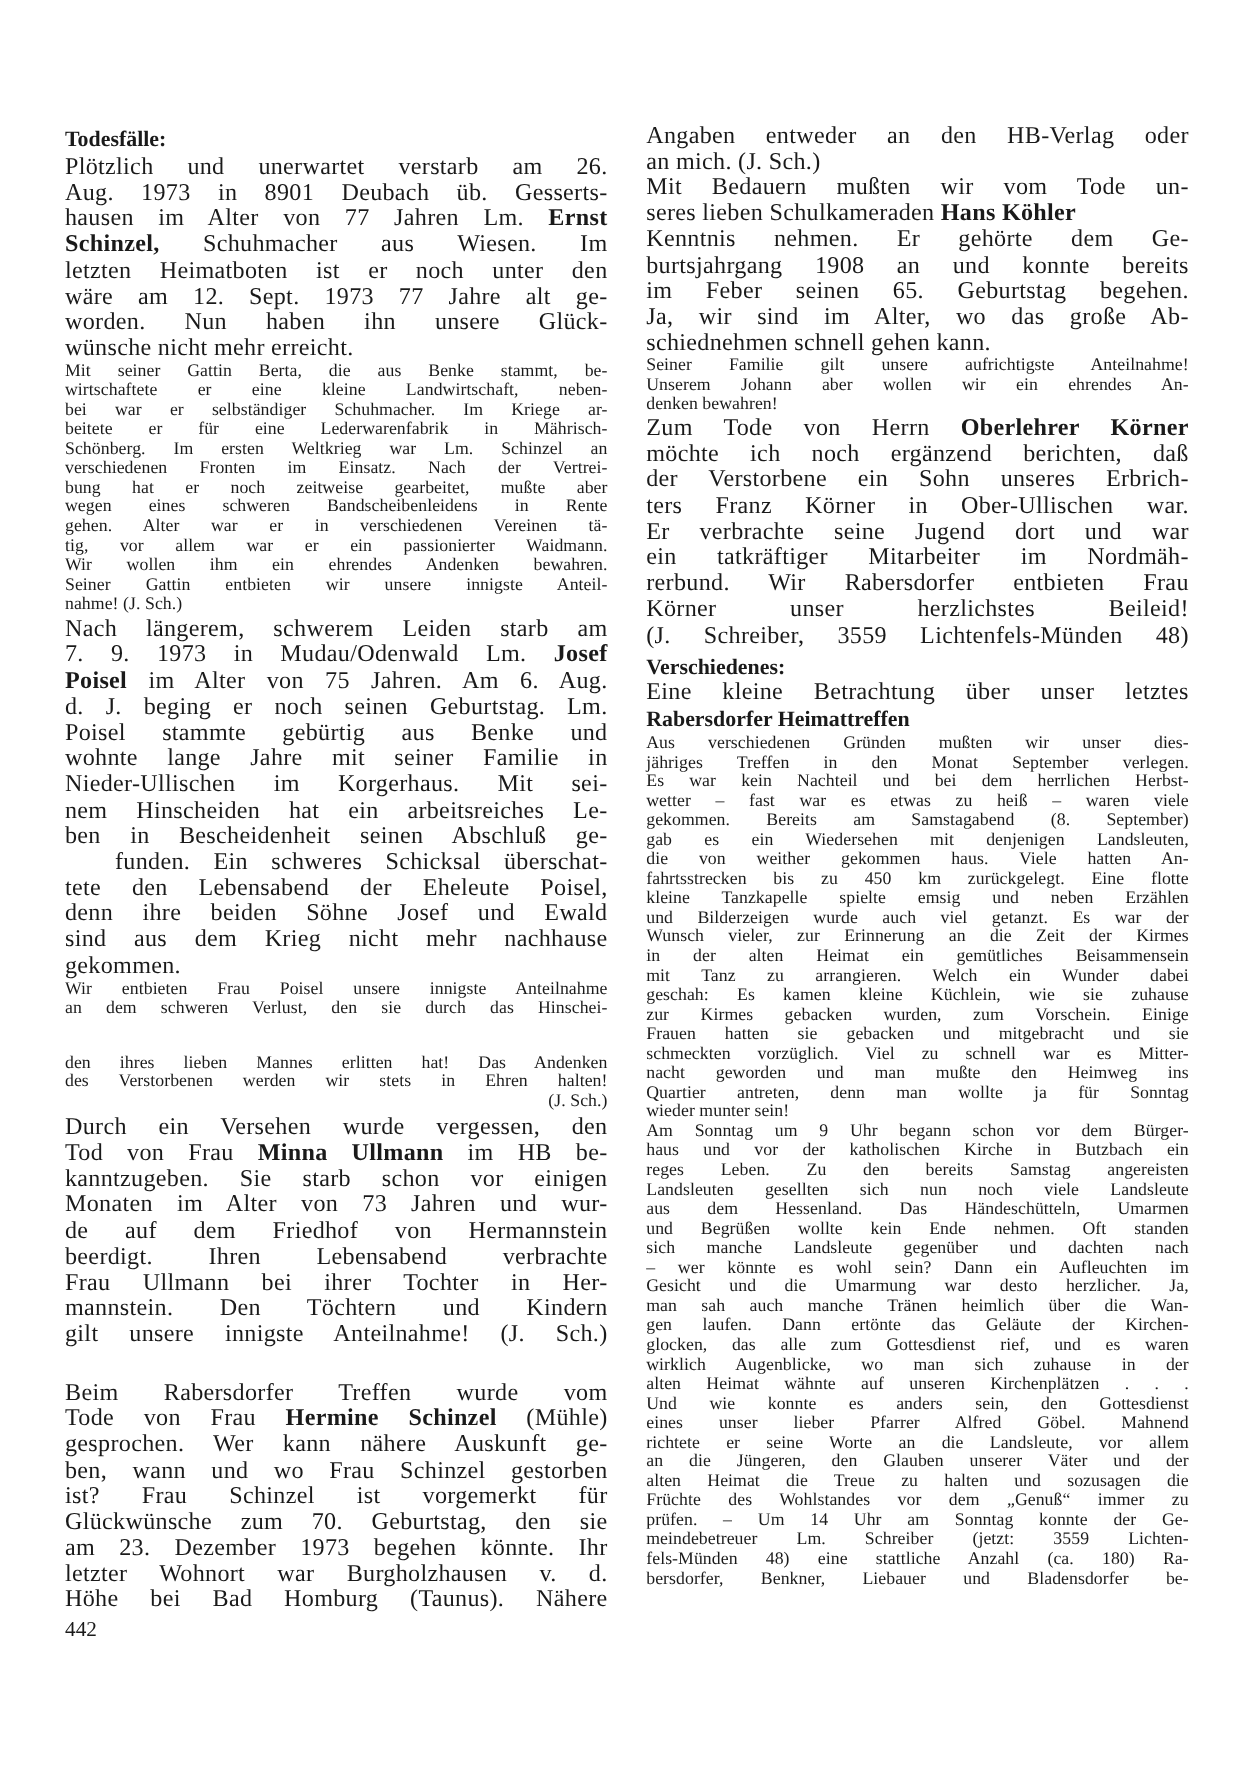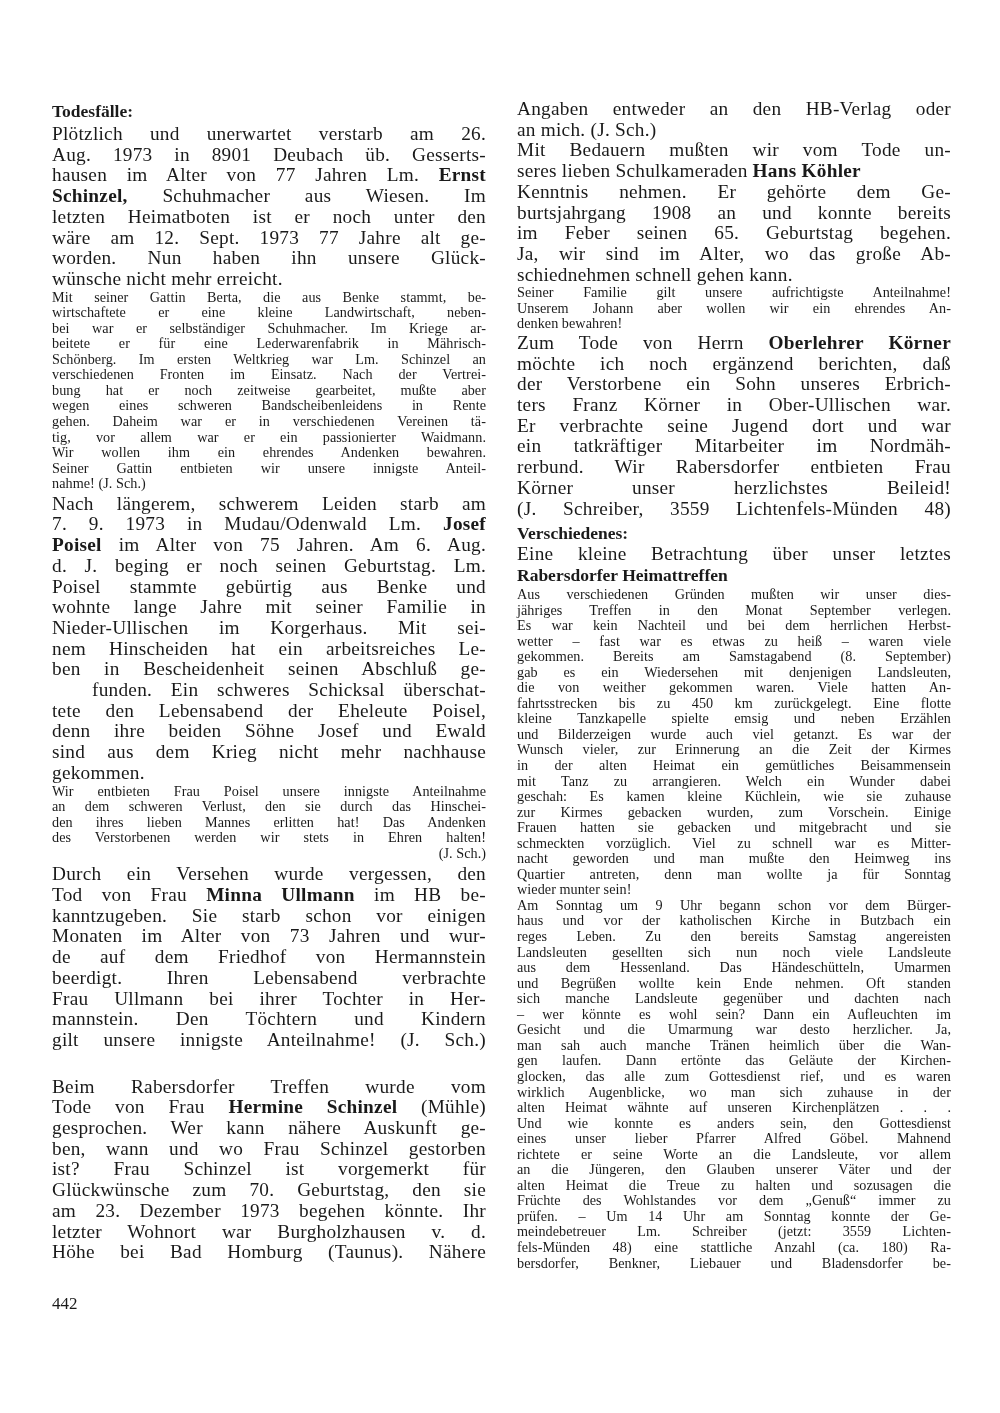--- a/index.html
+++ b/index.html
@@ -39,21 +39,21 @@
 
   <div class="small para" id="sm1">
       <span class="line" style="display: block;">Mit seiner Gattin Berta, die aus Benke stammt, be-</span>
       <span class="line" style="display: block;">wirtschaftete er eine kleine Landwirtschaft, neben-</span>
       <span class="line" style="display: block;">bei war er selbständiger Schuhmacher. Im Kriege ar-</span>
       <span class="line" style="display: block;">beitete er für eine Lederwarenfabrik in Mährisch-</span>
       <span class="line" style="display: block;">Schönberg. Im ersten Weltkrieg war Lm. Schinzel an</span>
       <span class="line" style="display: block;">verschiedenen Fronten im Einsatz. Nach der Vertrei-</span>
       <span class="line" style="display: block;">bung hat er noch zeitweise gearbeitet, mußte aber</span>
       <span class="line" style="display: block;">wegen eines schweren Bandscheibenleidens in Rente</span>
-      <span class="line" style="display: block;">gehen. Daheim war er in verschiedenen Vereinen tä-</span>
+      <span class="line" style="display: block;">gehen. Alter war er in verschiedenen Vereinen tä-</span>
       <span class="line" style="display: block;">tig, vor allem war er ein passionierter Waidmann.</span>
       <span class="line" style="display: block;">Wir wollen ihm ein ehrendes Andenken bewahren.</span>
       <span class="line" style="display: block;">Seiner Gattin entbieten wir unsere innigste Anteil-</span>
       <span class="line last" style="display: block;">nahme! (J. Sch.)</span>
     </div>
 
   <div class="big para" style="margin-top:2px">
     <span class="line" style="display: block;">Nach längerem, schwerem Leiden starb am</span>
     <span class="line" style="display: block;"><span>7. 9. 1973 in Mudau/Odenwald Lm. </span><b>Josef</b></span>
     <span class="line" style="display: block;"><b>Poisel</b><span> im Alter von 75 Jahren. Am 6. Aug.</span></span>
@@ -68,21 +68,21 @@
         <span class="line" style="display: block;">tete den Lebensabend der Eheleute Poisel,</span>
         <span class="line" style="display: block;">denn ihre beiden Söhne Josef und Ewald</span>
         <span class="line" style="display: block;">sind aus dem Krieg nicht mehr nachhause</span>
         <span class="line last" style="display: block;">gekommen.</span>
       </div>
   </div>
 
   <div class="small para" id="sm2">
       <span class="line" style="display: block;">Wir entbieten Frau Poisel unsere innigste Anteilnahme</span>
       <span class="line" style="display: block;">an dem schweren Verlust, den sie durch das Hinschei-</span>
-      <span class="line" style="display: block;">den ihres lieben Mannes erlitten hat! Das Andenken</span>
+      <span class="line" style="display: block; margin-top: 28px;">den ihres lieben Mannes erlitten hat! Das Andenken</span>
       <span class="line" style="display: block;">des Verstorbenen werden wir stets in Ehren halten!</span>
     </div>
   <div class="small para">
     <span class="line right" style="display: block;">(J. Sch.)</span>
   </div>
 
   <div class="big para" style="margin-top:3px">
     <span class="line" style="display: block;">Durch ein Versehen wurde vergessen, den</span>
     <span class="line" style="display: block;"><span>Tod von Frau </span><b>Minna Ullmann</b><span> im HB be-</span></span>
     <div id="ullmann-rest">
@@ -155,21 +155,21 @@
   </div>
   <div class="heading" style="line-height:20px">Rabersdorfer Heimattreffen</div>
 
   <div class="small para" id="sm4" style="margin-top:2px">
       <span class="line" style="display: block;">Aus verschiedenen Gründen mußten wir unser dies-</span>
       <span class="line" style="display: block;">jähriges Treffen in den Monat September verlegen.</span>
       <span class="line" style="display: block;">Es war kein Nachteil und bei dem herrlichen Herbst-</span>
       <span class="line" style="display: block;">wetter – fast war es etwas zu heiß – waren viele</span>
       <span class="line" style="display: block;">gekommen. Bereits am Samstagabend (8. September)</span>
       <span class="line" style="display: block;">gab es ein Wiedersehen mit denjenigen Landsleuten,</span>
-      <span class="line" style="display: block;">die von weither gekommen waren. Viele hatten An-</span>
+      <span class="line" style="display: block;">die von weither gekommen haus. Viele hatten An-</span>
       <span class="line" style="display: block;">fahrtsstrecken bis zu 450 km zurückgelegt. Eine flotte</span>
       <span class="line" style="display: block;">kleine Tanzkapelle spielte emsig und neben Erzählen</span>
       <span class="line" style="display: block;">und Bilderzeigen wurde auch viel getanzt. Es war der</span>
       <span class="line" style="display: block;">Wunsch vieler, zur Erinnerung an die Zeit der Kirmes</span>
       <span class="line" style="display: block;">in der alten Heimat ein gemütliches Beisammensein</span>
       <span class="line" style="display: block;">mit Tanz zu arrangieren. Welch ein Wunder dabei</span>
       <span class="line" style="display: block;">geschah: Es kamen kleine Küchlein, wie sie zuhause</span>
       <span class="line" style="display: block;">zur Kirmes gebacken wurden, zum Vorschein. Einige</span>
       <span class="line" style="display: block;">Frauen hatten sie gebacken und mitgebracht und sie</span>
       <span class="line" style="display: block;">schmeckten vorzüglich. Viel zu schnell war es Mitter-</span>

